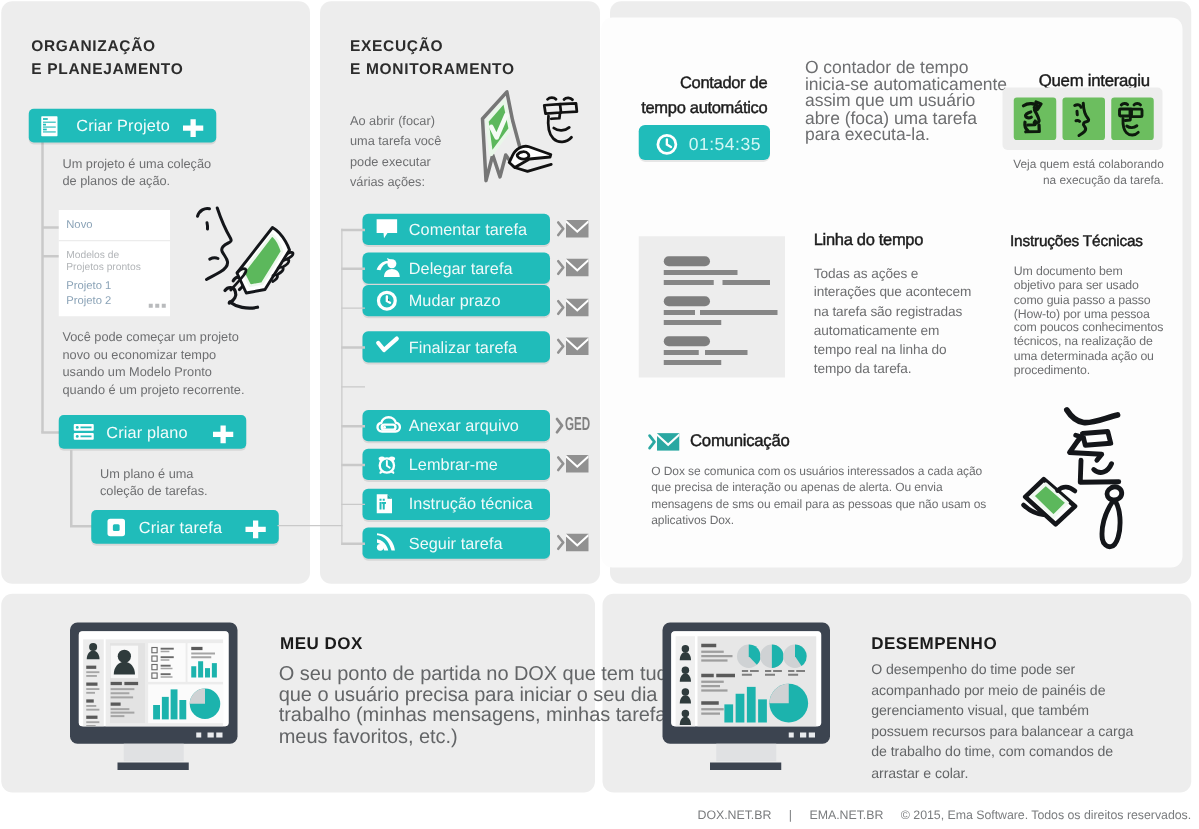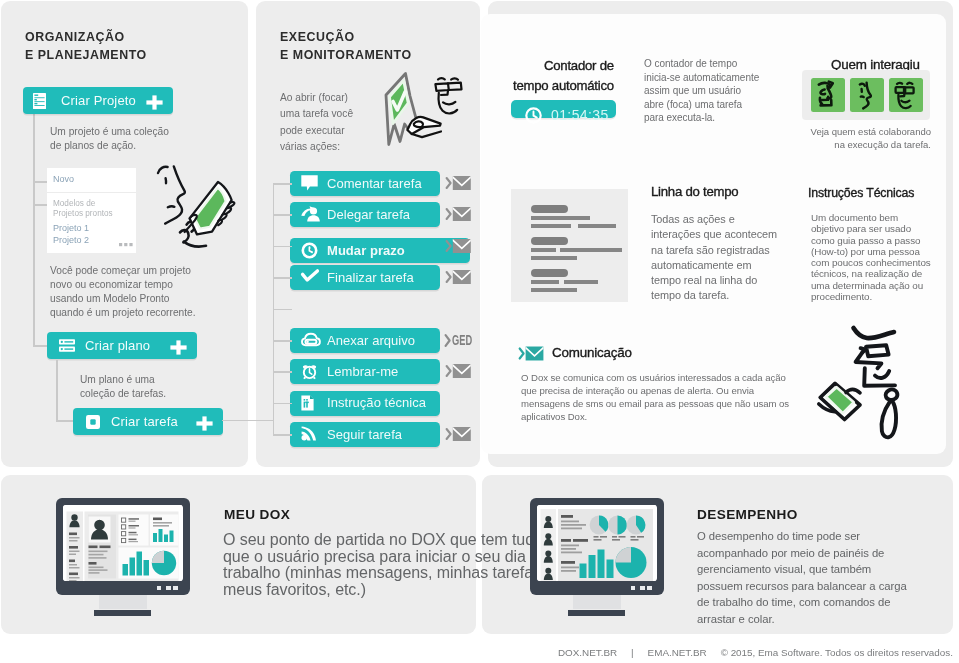--- a/index.html
+++ b/index.html
@@ -273,21 +273,21 @@
 <div class="connector h" style="left:273px;top:214.4px;width:19px"></div>
 <div class="badge-env" style="left:446px;top:206.4px;">
       <svg width="25" height="16" viewBox="0 0 25 16">
  <path d="M0.6 3.0 L4.6 8.0 L0.6 13.0" fill="none" stroke="#919191" stroke-width="2.1" stroke-linecap="round" stroke-linejoin="round"></path>
  <g>
   <rect x="6.8" y="1.0" width="18" height="14" fill="#919191"></rect>
   <path d="M6.8 1.0 L15.8 9.2 L24.8 1.0 L24.8 3.2 L15.8 11.4 L6.8 3.2 Z" fill="#ffffff"></path>
  </g>
 </svg>
     </div>
-<div class="actbtn" style="left:290px;top:238px;width:180px;height:25px;font-weight:bold;">
+<div class="actbtn" style="left:290px;top:228px;width:150px;height:25px;">
   <span class="aico" style="top:4px;">
         <svg width="17" height="17" viewBox="0 0 17 17">
           <g fill="none" stroke="#ffffff" stroke-width="2.6">
    <circle cx="8.5" cy="8.5" r="6.7"></circle>
           </g>
    <g stroke="#ffffff" stroke-width="1.9" stroke-linecap="round">
             <path d="M8.5 5.2 L8.5 8.8 L11.0 10.2"></path>
           </g>
         </svg>
       </span>
@@ -407,30 +407,30 @@
  <path d="M0.6 3.0 L4.6 8.0 L0.6 13.0" fill="none" stroke="#919191" stroke-width="2.1" stroke-linecap="round" stroke-linejoin="round"></path>
  <g>
   <rect x="6.8" y="1.0" width="18" height="14" fill="#919191"></rect>
   <path d="M6.8 1.0 L15.8 9.2 L24.8 1.0 L24.8 3.2 L15.8 11.4 L6.8 3.2 Z" fill="#ffffff"></path>
  </g>
 </svg>
     </div>
 <div class="connector v" style="left:272.5px;top:183.0px;height:252.8px"></div>
 <div class="connector h" style="left:222px;top:419.5px;width:52px"></div>
 <div class="hdr-text med" style="left:513px;top:56px;font-size:13.2px;line-height:19.5px;letter-spacing:-0.25px;text-align:right;"><span>Contador de</span><br><span>tempo automático</span></div>
-<div class="tbtn" style="left:511px;top:100px;width:105px;height:18px;border-radius:5px;">
+<div class="tbtn" style="left:511px;top:100px;width:105px;height:28px;border-radius:5px;">
  <span class="bico" style="left:14px;top:7px;">
   <svg width="17" height="17" viewBox="0 0 17 17">
           <circle cx="8.5" cy="8.5" r="7.2" fill="none" stroke="#ffffff" stroke-width="2.2"></circle>
   <path d="M8.5 4.5 L8.5 8.6 L11.8 10.6" fill="none" stroke="#ffffff" stroke-width="1.9" stroke-linecap="round"></path>
         </svg>
  </span>
  <span class="lbl" style="left:40px;top:7px;font-size:14px;color:#d4f7f5;letter-spacing:0.4px;">01:54:35</span>
 </div>
-<div class="body-text" style="left:644px;top:57px;line-height:13.5px;font-size:10px;letter-spacing:-0.04px;">O contador de tempo
+<div class="body-text" style="left:644px;top:47px;line-height:13.5px;font-size:14px;letter-spacing:-0.04px;">O contador de tempo
 inicia-se automaticamente
 assim que um usuário
 abre (foca) uma tarefa
 para executa-la.</div>
 <div class="hdr-text med" style="left:831px;top:44px;font-size:13.4px;letter-spacing:-0.2px;margin-top:13px;">Quem interagiu</div>
 <div class="abs" style="left:802px;top:70px;width:128px;height:50px;background:#ededed;border-radius:4px;"></div>
 <div class="abs" style="left:811px;top:78px;width:34px;height:34px;background:#6cbe5f;border-radius:2.5px;overflow:hidden;">
       <div class="abs" style="left:0px;top:0px;">
         <svg width="33" height="34" viewBox="0 0 33 34">
           <g fill="none" stroke="#0d1a0d" stroke-width="2.6" stroke-linecap="round" stroke-linejoin="round">

